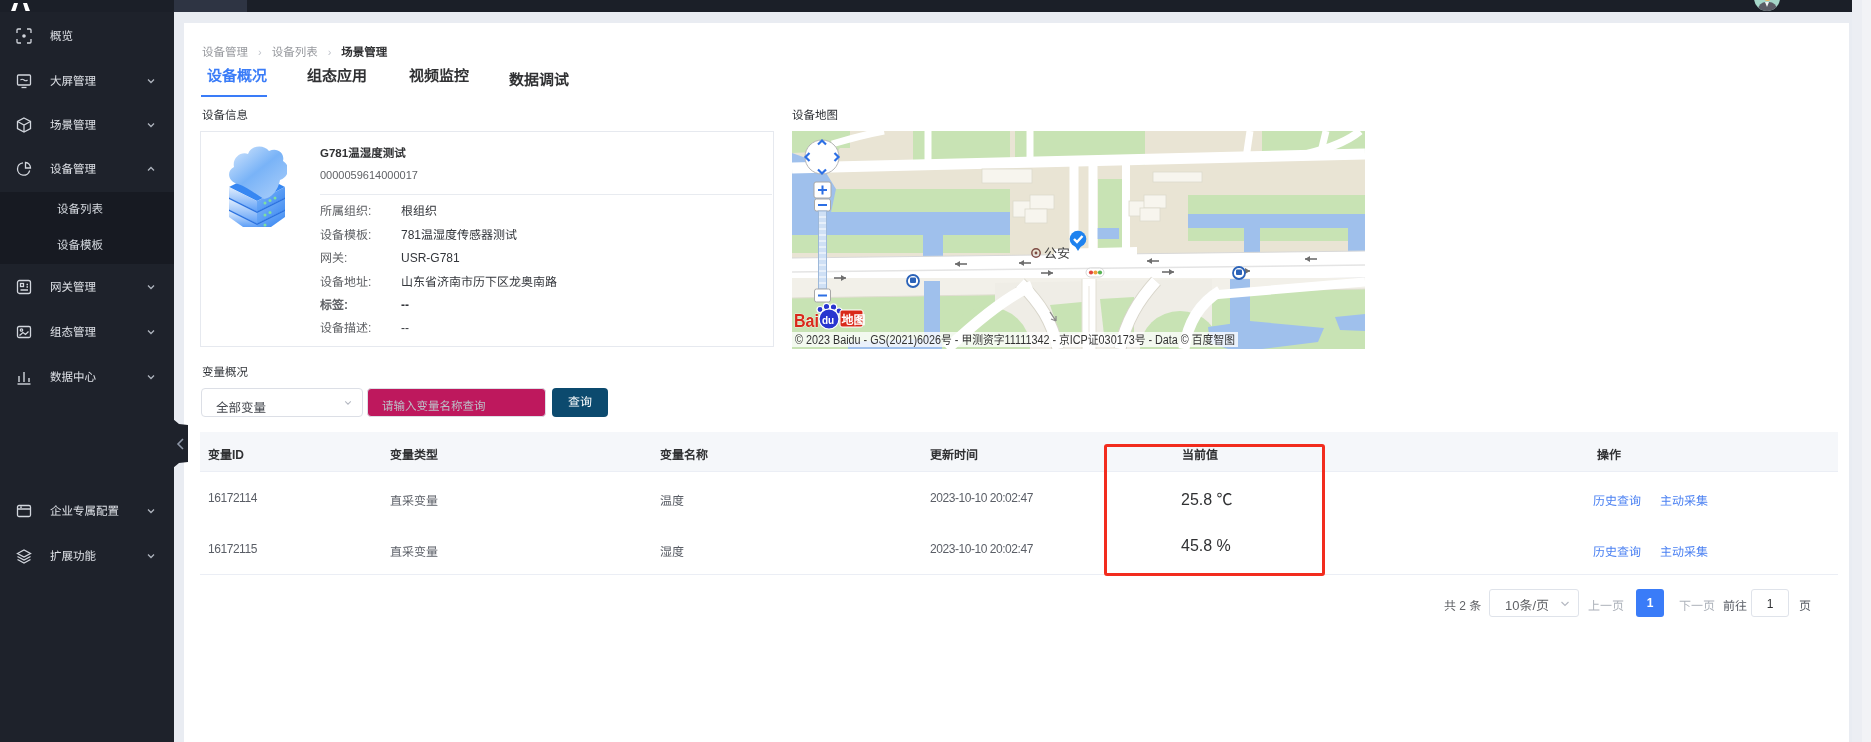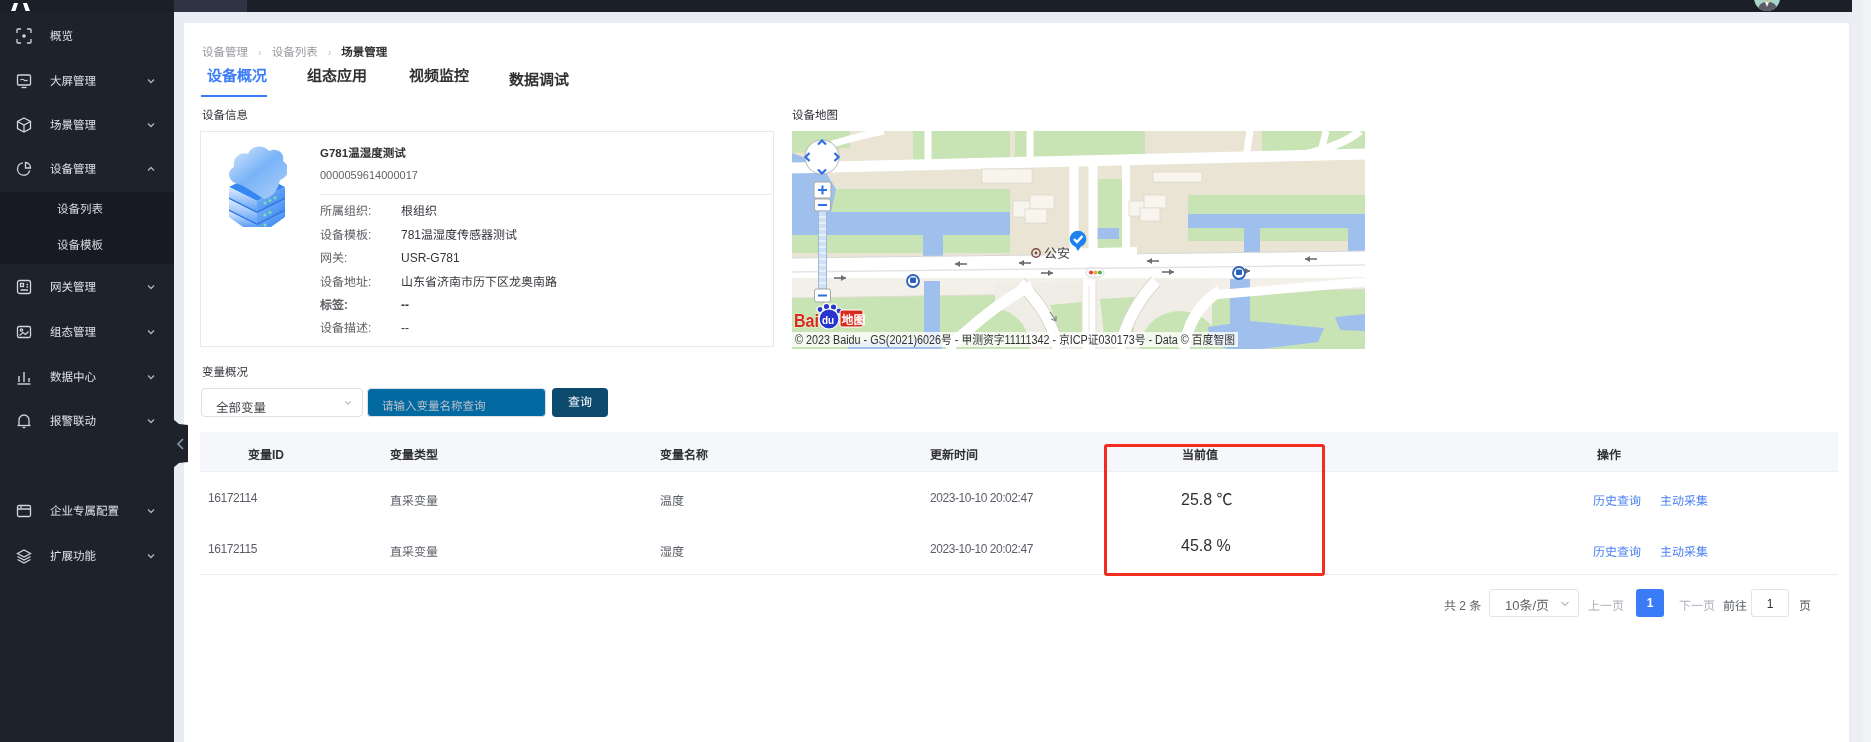--- a/index.html
+++ b/index.html
@@ -36,21 +36,21 @@
 #infocard { position:absolute; left:16px; top:108px; width:574px; height:216px; border:1px solid #e6e9ef; background:#fff; }
 #infocard .title { position:absolute; left:119px; top:12px; font-size:11.5px; font-weight:bold; color:#303133; }
 #infocard .sn { position:absolute; left:119px; top:37px; font-size:11px; color:#606266; }
 #infocard .divider { position:absolute; left:119px; top:62px; width:452px; height:1px; background:#e8ebf0; }
 .kv { position:absolute; left:119px; line-height:16px; font-size:12px; color:#606266; white-space:nowrap; }
 .kv .v { position:absolute; left:81px; color:#33363b; }
 
 #varsel { position:absolute; left:17px; top:365px; width:162px; height:29px; border:1px solid #dcdfe6; border-radius:4px; background:#fff; }
 #varsel .ph { position:absolute; left:14px; top:8px; font-size:12.5px; color:#43464d; }
 #varsel .arr { position:absolute; right:10px; top:10px; width:8px; height:8px; }
-#varinput { position:absolute; left:183px; top:365px; width:179px; height:29px; border:1px solid #dcdfe6; border-radius:4px; background:#0369a1; }
+#varinput { position:absolute; left:183px; top:365px; width:179px; height:29px; border:1px solid #dcdfe6; border-radius:4px; background:#be185d; }
 #varinput .ph { position:absolute; left:14px; top:8px; font-size:11.5px; color:#bcc0c8; }
 #btnq { position:absolute; left:368px; top:365px; width:56px; height:29px; border-radius:4px; background:#0c4a6e; color:#fff; font-size:12px; text-align:center; line-height:29px; }
 
 #table { position:absolute; left:16px; top:409px; width:1638px; }
 #thead { position:absolute; left:0; top:0; width:1638px; height:40px; background:#f5f7fa; border-bottom:1px solid #ebeef5; }
 .th { position:absolute; top:13px; font-size:12px; font-weight:bold; color:#303133; white-space:nowrap; }
 .trow { position:absolute; left:0; width:1638px; height:52px; border-bottom:1px solid #ebeef5; background:#fff; }
 .td { position:absolute; font-size:12px; color:#5a5e66; white-space:nowrap; }
 .td.big { font-size:16px; color:#303133; }
 .td.num { letter-spacing:-0.45px; }
@@ -124,31 +124,20 @@
     <svg class="chev" viewBox="0 0 10 10" fill="none" stroke="#aeb4bd" stroke-width="1.3">
         <path d="M2 3.5 L5 6.5 L8 3.5"></path>
       </svg>
   </div>
   <div class="mitem" style="top:355px;">
     <svg class="ico" viewBox="0 0 16 16" fill="none" stroke="#d2d6dd" stroke-width="1.4">
         <path d="M3 13 V7 M8 13 V3 M13 13 V9"></path>
         <path d="M1.5 15 H14.5"></path>
       </svg>
     <span class="txt">数据中心</span>
-    <svg class="chev" viewBox="0 0 10 10" fill="none" stroke="#aeb4bd" stroke-width="1.3">
-        <path d="M2 3.5 L5 6.5 L8 3.5"></path>
-      </svg>
-  </div>
-  <div class="mitem" style="top:399px;">
-    <svg class="ico" viewBox="0 0 16 16" fill="none" stroke="#d2d6dd" stroke-width="1.3">
-        <path d="M3 12 V7 A5 5 0 0 1 13 7 V12"></path>
-        <path d="M1.5 12.5 H14.5"></path>
-        <path d="M6.5 14.5 H9.5"></path>
-      </svg>
-    <span class="txt">报警联动</span>
     <svg class="chev" viewBox="0 0 10 10" fill="none" stroke="#aeb4bd" stroke-width="1.3">
         <path d="M2 3.5 L5 6.5 L8 3.5"></path>
       </svg>
   </div>
   <div class="mitem" style="top:534px;">
     <svg class="ico" viewBox="0 0 16 16" fill="none" stroke="#d2d6dd" stroke-width="1.3">
         <path d="M1.5 5.5 L8 2 L14.5 5.5 L8 9 Z"></path>
         <path d="M1.5 8.5 L8 12 L14.5 8.5 M1.5 11.5 L8 15 L14.5 11.5"></path>
       </svg>
     <span class="txt">扩展功能</span>
@@ -417,21 +406,21 @@
     <svg class="arr" width="10" height="10" viewBox="0 0 10 10">
         <path d="M1.5 3 L5 6.5 L8.5 3" fill="none" stroke="#b5b9c2" stroke-width="1.3"></path>
       </svg>
   </div>
   <div id="varinput">
       <span class="ph">请输入变量名称查询</span>
     </div>
   <div id="btnq">查询</div>
   <div id="table">
     <div id="thead">
-      <div class="th" style="left:8px;margin-left:40px;">变量ID</div>
+      <div class="th" style="left:8px;">变量ID</div>
       <div class="th" style="left:190px;">变量类型</div>
       <div class="th" style="left:460px;">变量名称</div>
       <div class="th" style="left:730px;">更新时间</div>
       <div class="th" style="left:982px;">当前值</div>
       <div class="th" style="left:1397px;">操作</div>
     </div>
     <div class="trow" style="top:40px;">
       <div class="td num" style="left:8px; top:19px;">16172114</div>
       <div class="td" style="left:190px; top:19px;">直采变量</div>
       <div class="td" style="left:460px; top:19px;">温度</div>

